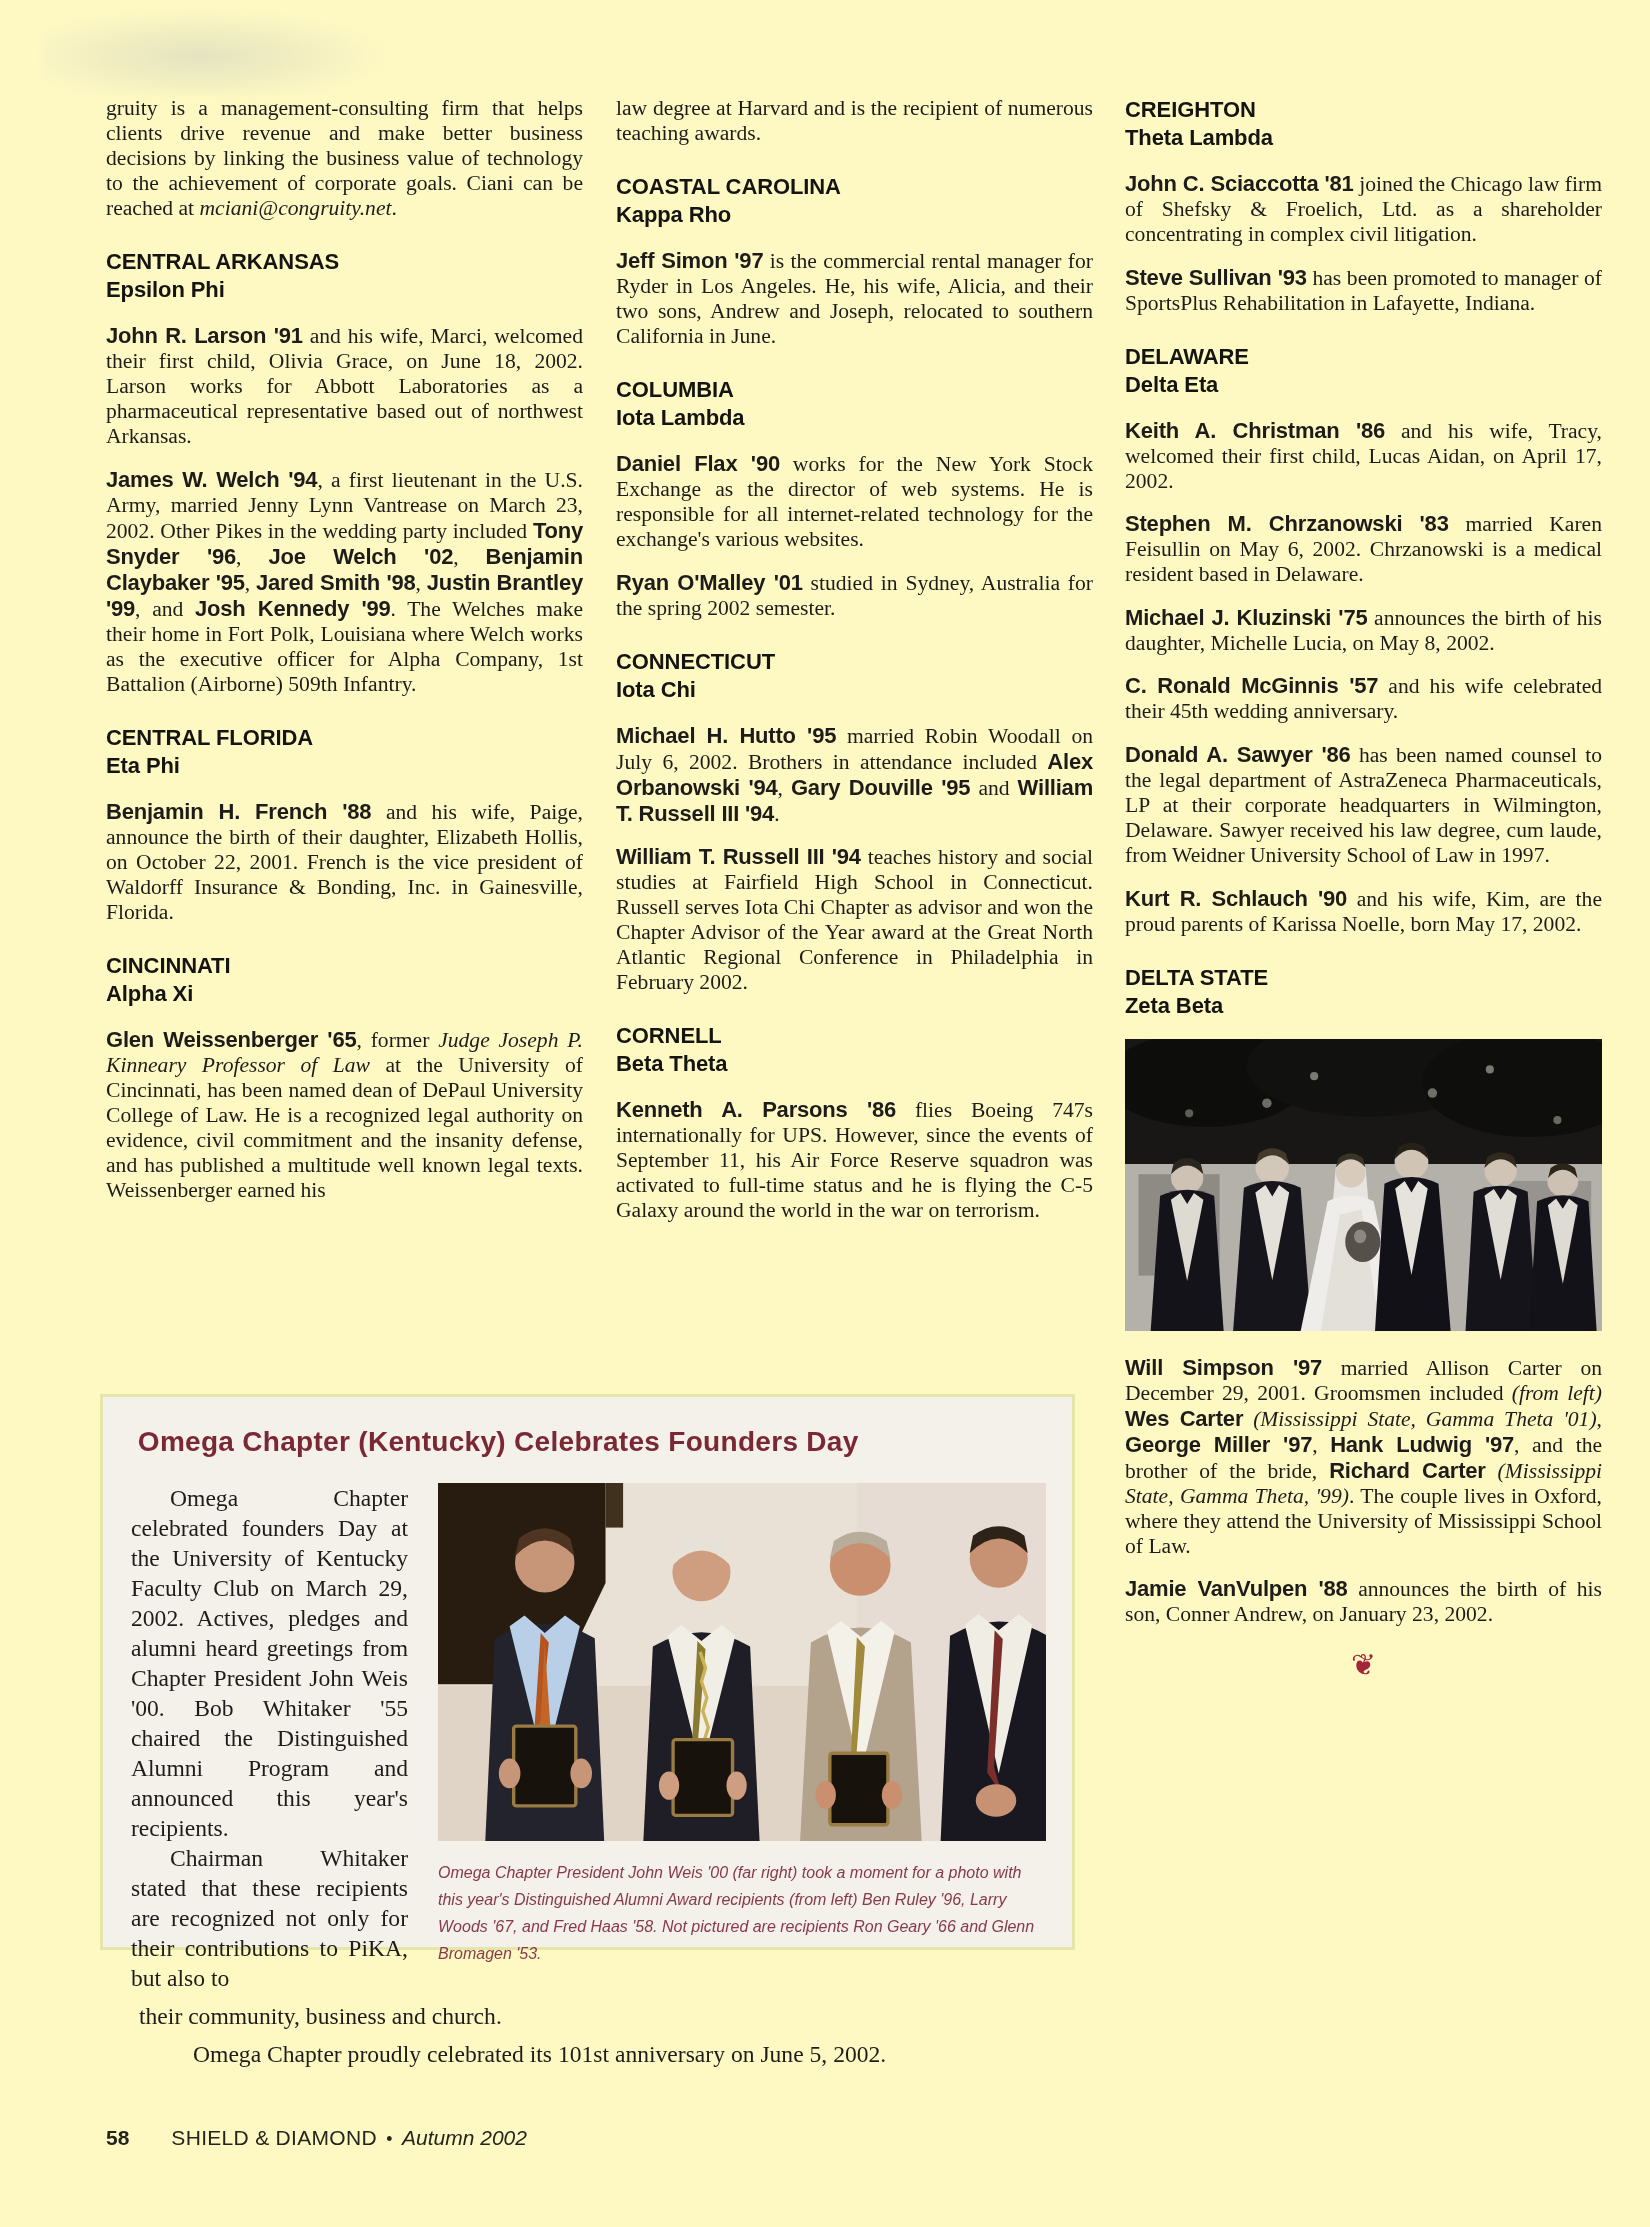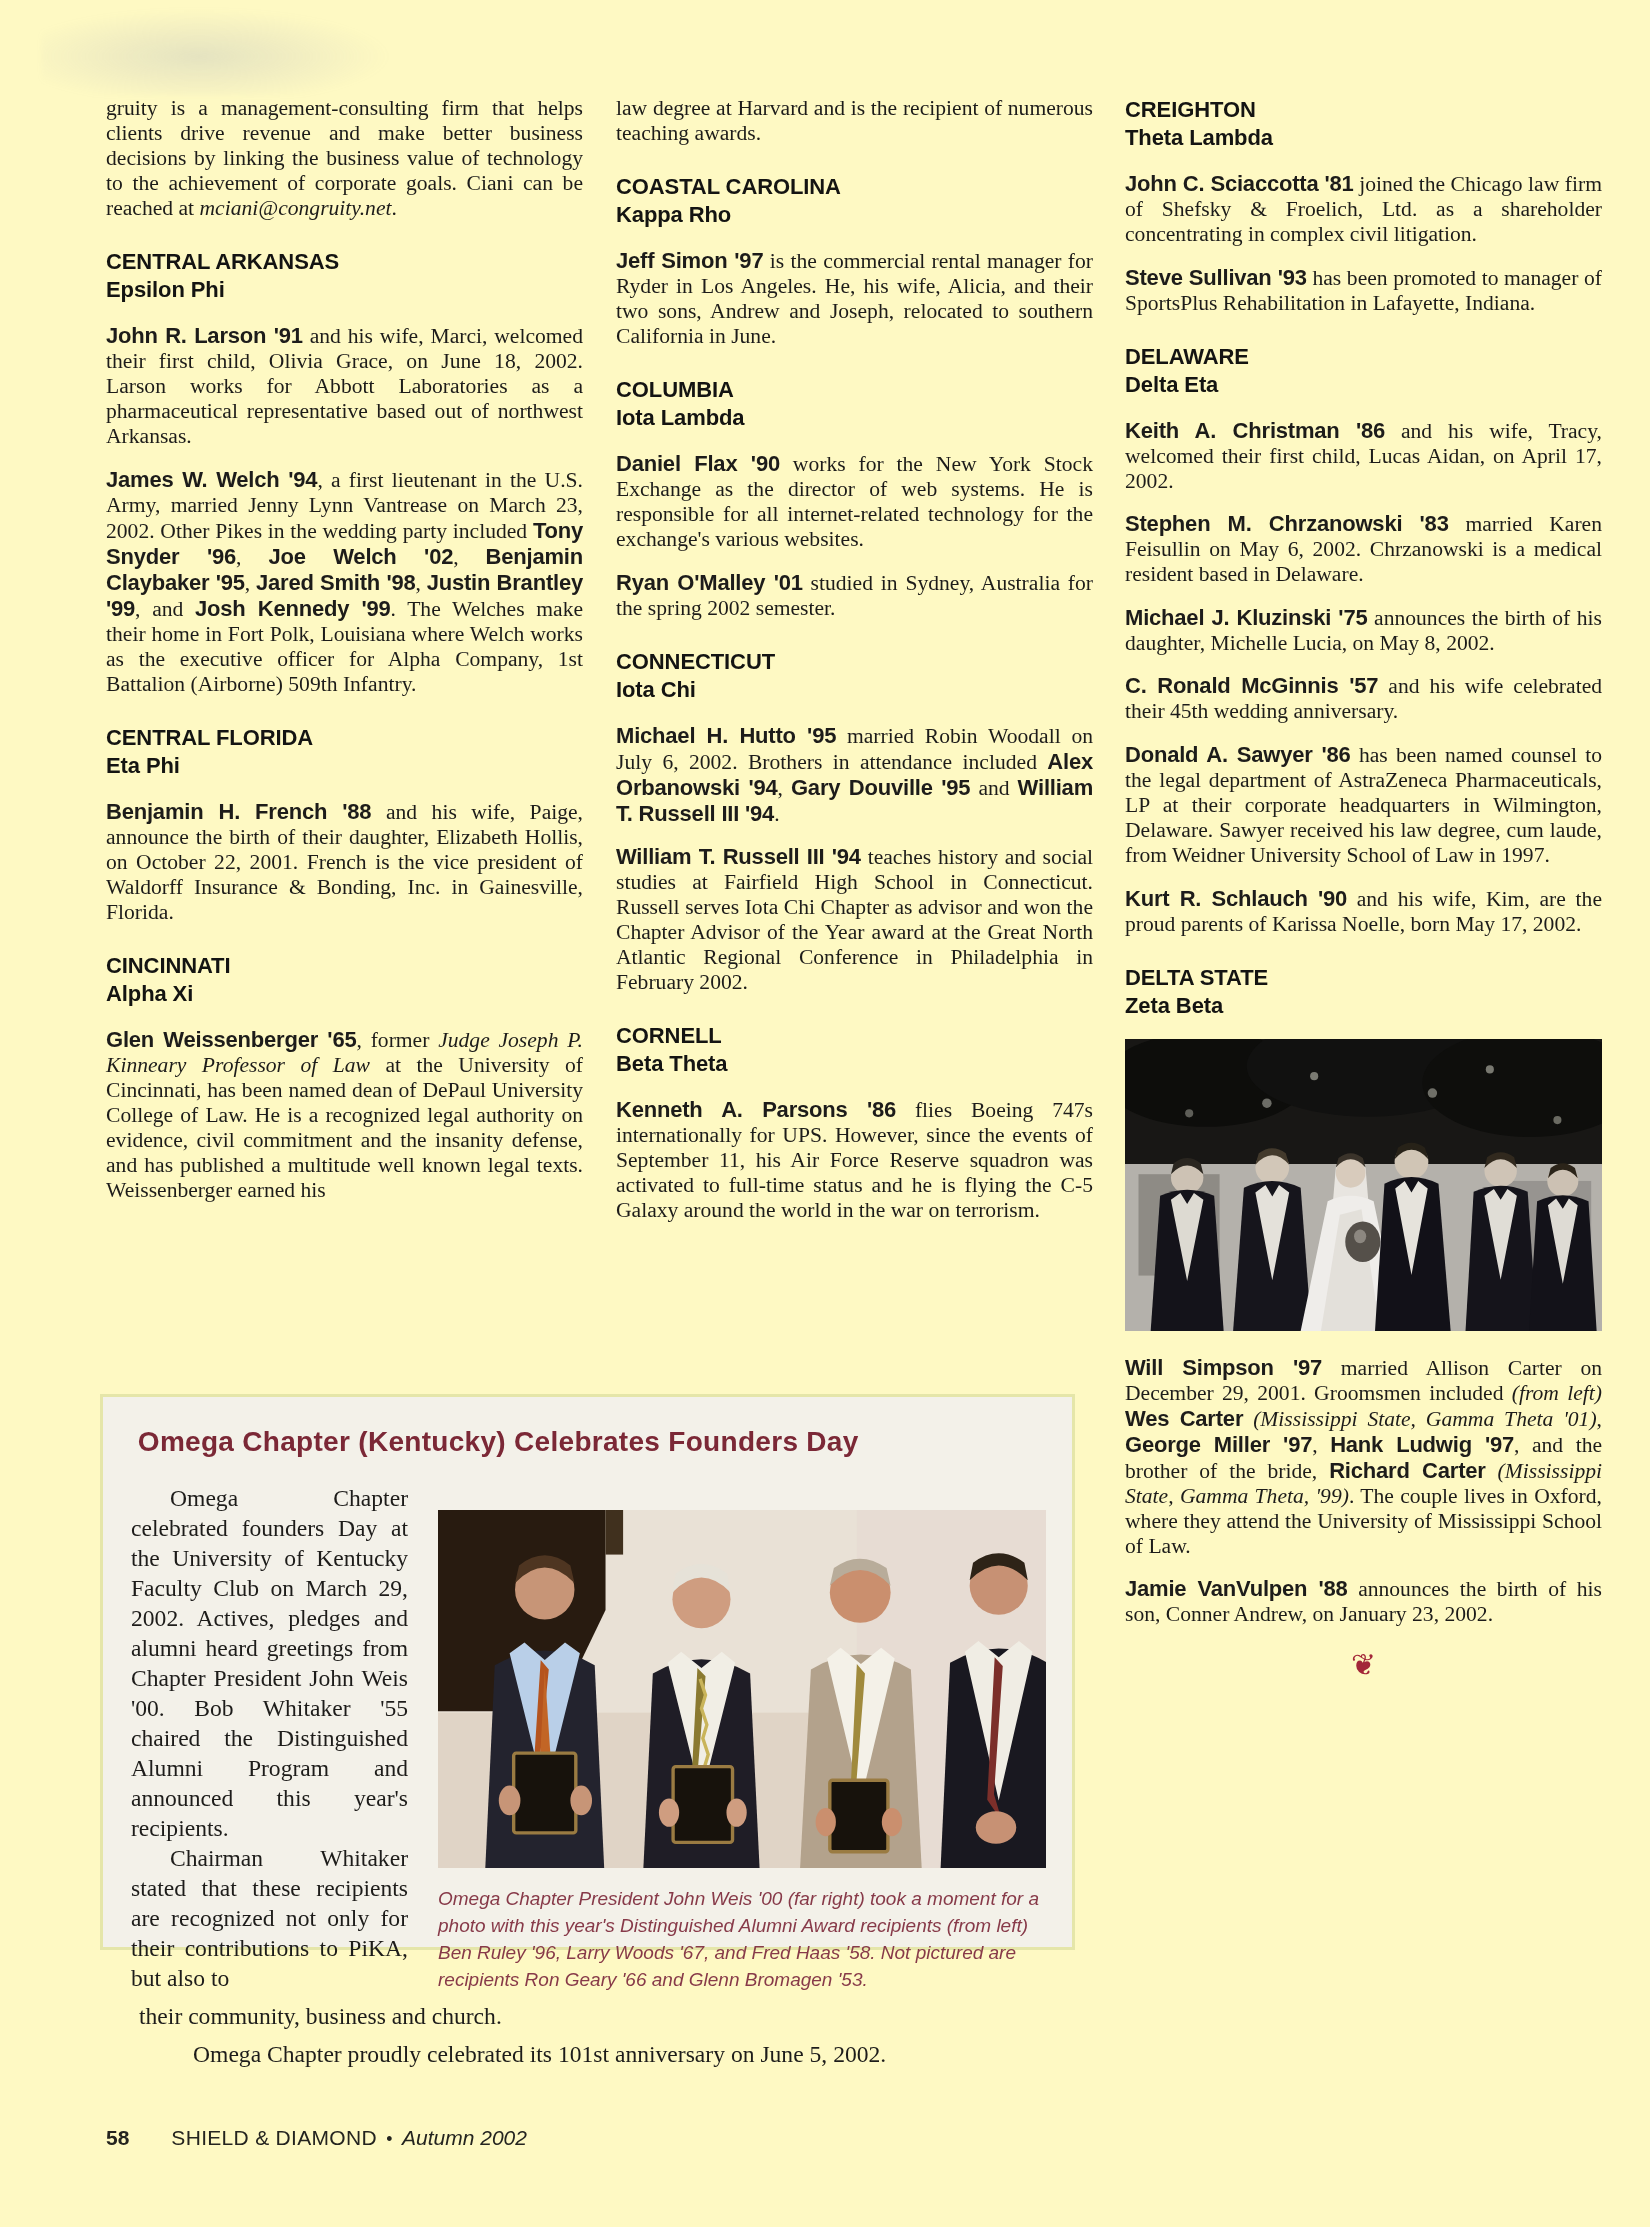--- a/index.html
+++ b/index.html
@@ -36,29 +36,29 @@
   #feature-box{
     position:absolute;left:100px;top:1394px;width:975px;height:556px;
     box-sizing:border-box;background:#f3f1e9;border:3.4px solid #e5e6a9;
     padding:17.6px 26px 10.8px 28px;
   }
   .box-title{
     font-family:"Liberation Sans",sans-serif;font-weight:bold;
     color:#7b2836;font-size:28px;line-height:34px;letter-spacing:0.3px;
     margin:10.8px 0 24px 6.8px;
   }
-  .box-row{display:flex;gap:30px;align-items:flex-end;}
+  .box-row{display:flex;gap:30px;}
   .box-left{width:315px;font-size:23.6px;line-height:30px;text-align:justify;}
   .box-left p{margin:0;text-indent:39px;}
   .box-right{flex:1;}
   .founders-photo-wrap svg{display:block;width:608px;height:358px;}
   .caption{
     margin-top:17.6px;
     font-family:"Liberation Sans",sans-serif;font-style:italic;
-    color:#873a49;font-size:19px;line-height:27px;
+    color:#873a49;font-size:16px;line-height:27px;
   }
   .box-full{font-size:23.6px;line-height:30px;margin-top:1.4px;}
   .box-full .l1{margin:8px;}
   .box-full .l2{margin:0;text-indent:62px;}
   
   .footer{
     position:absolute;left:106px;top:2126px;
     font-family:"Liberation Sans",sans-serif;font-size:21px;color:#24241f;
     display:flex;align-items:flex-end;
   }

